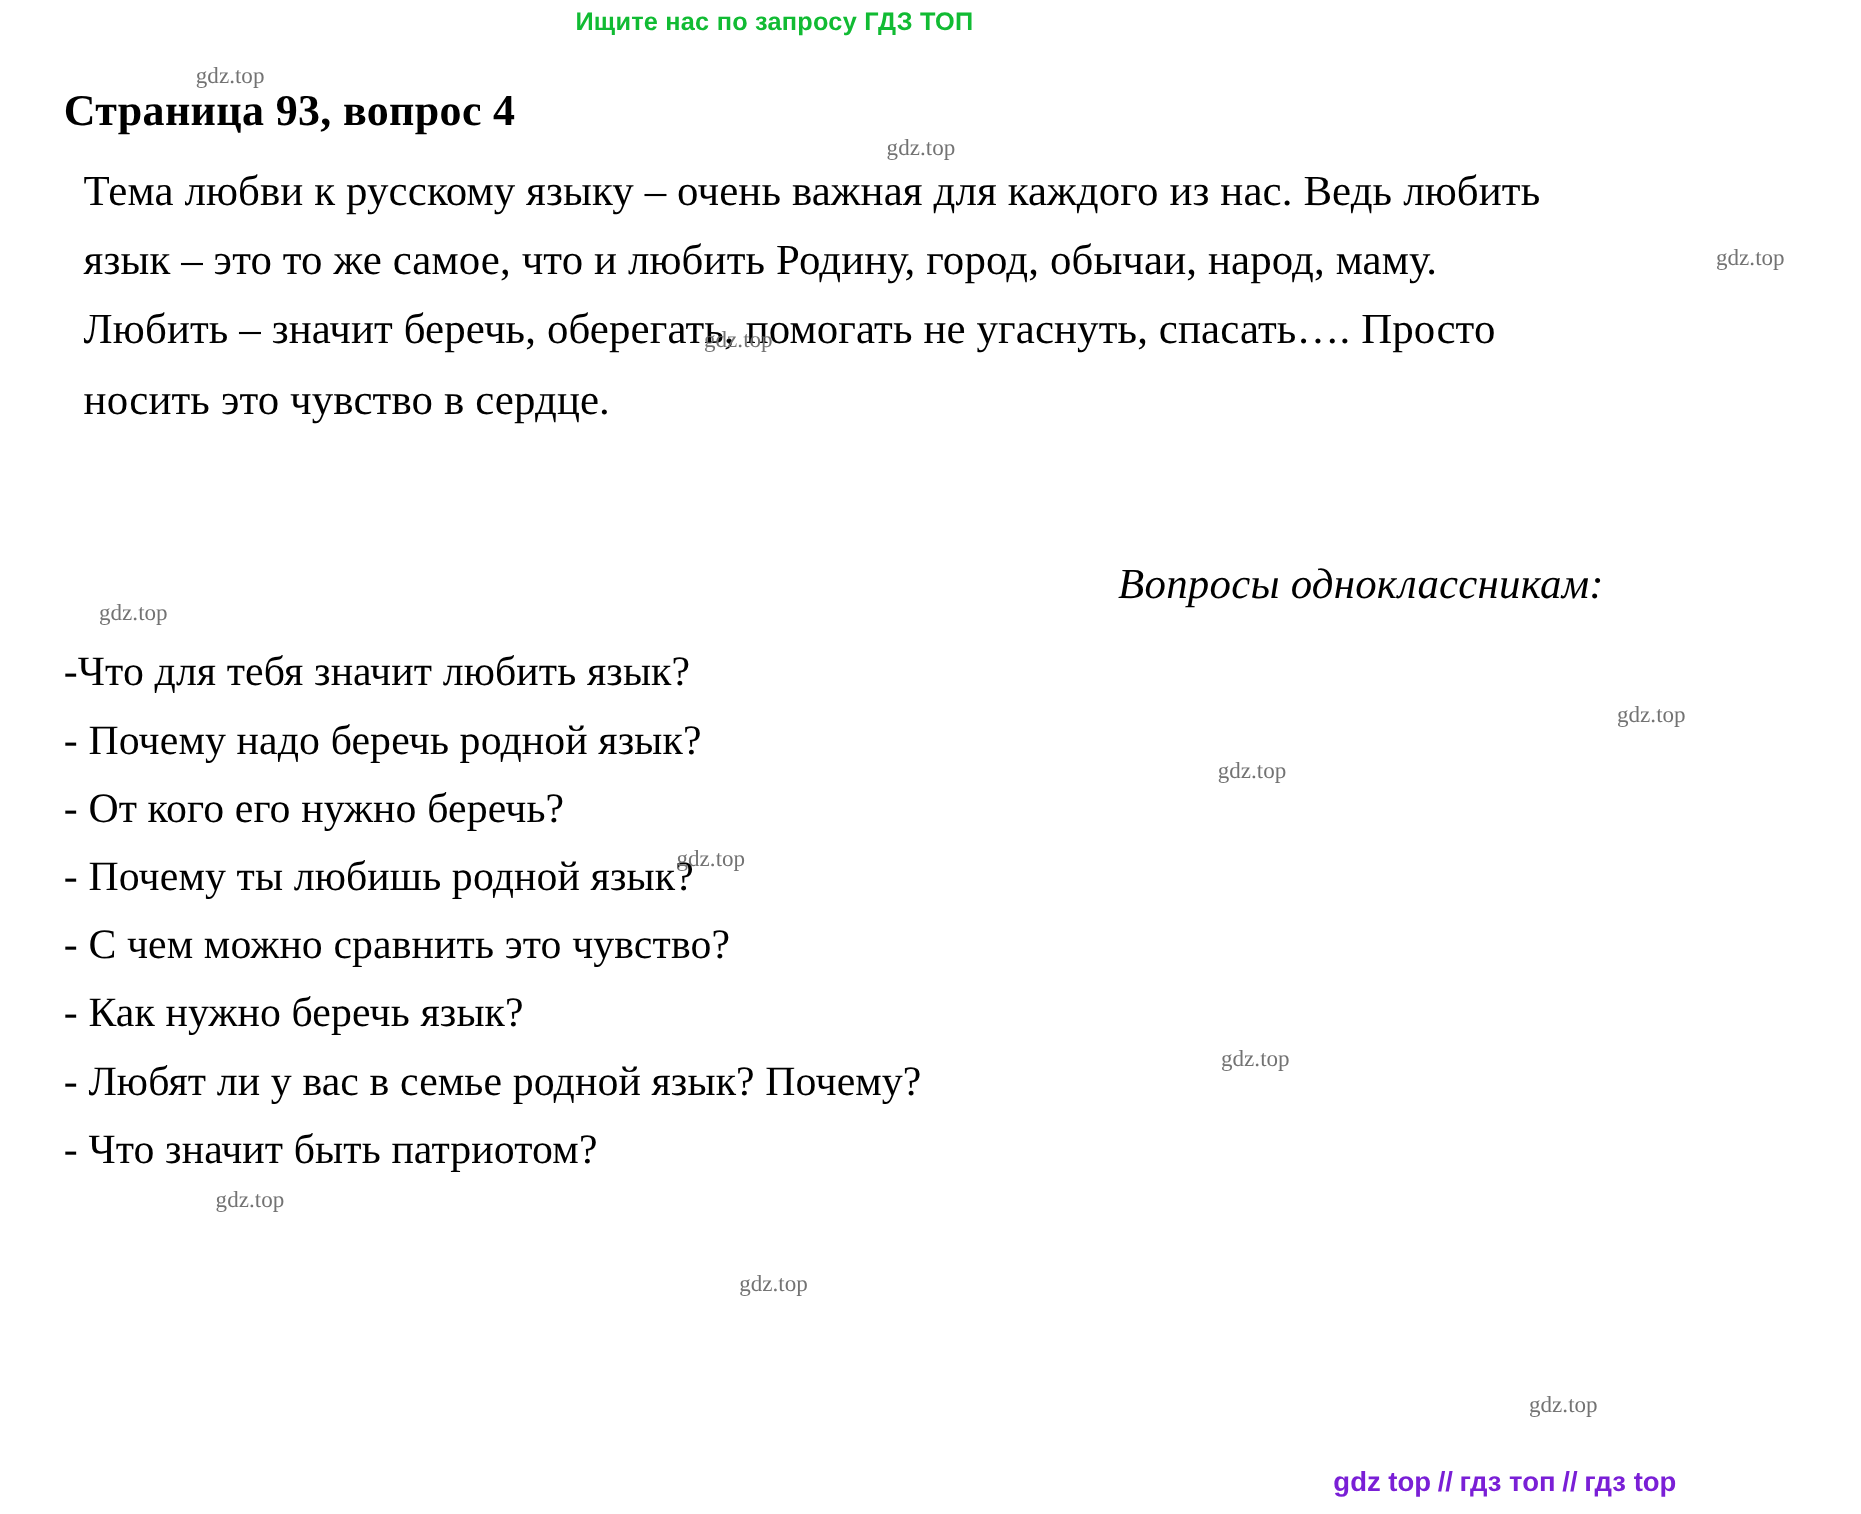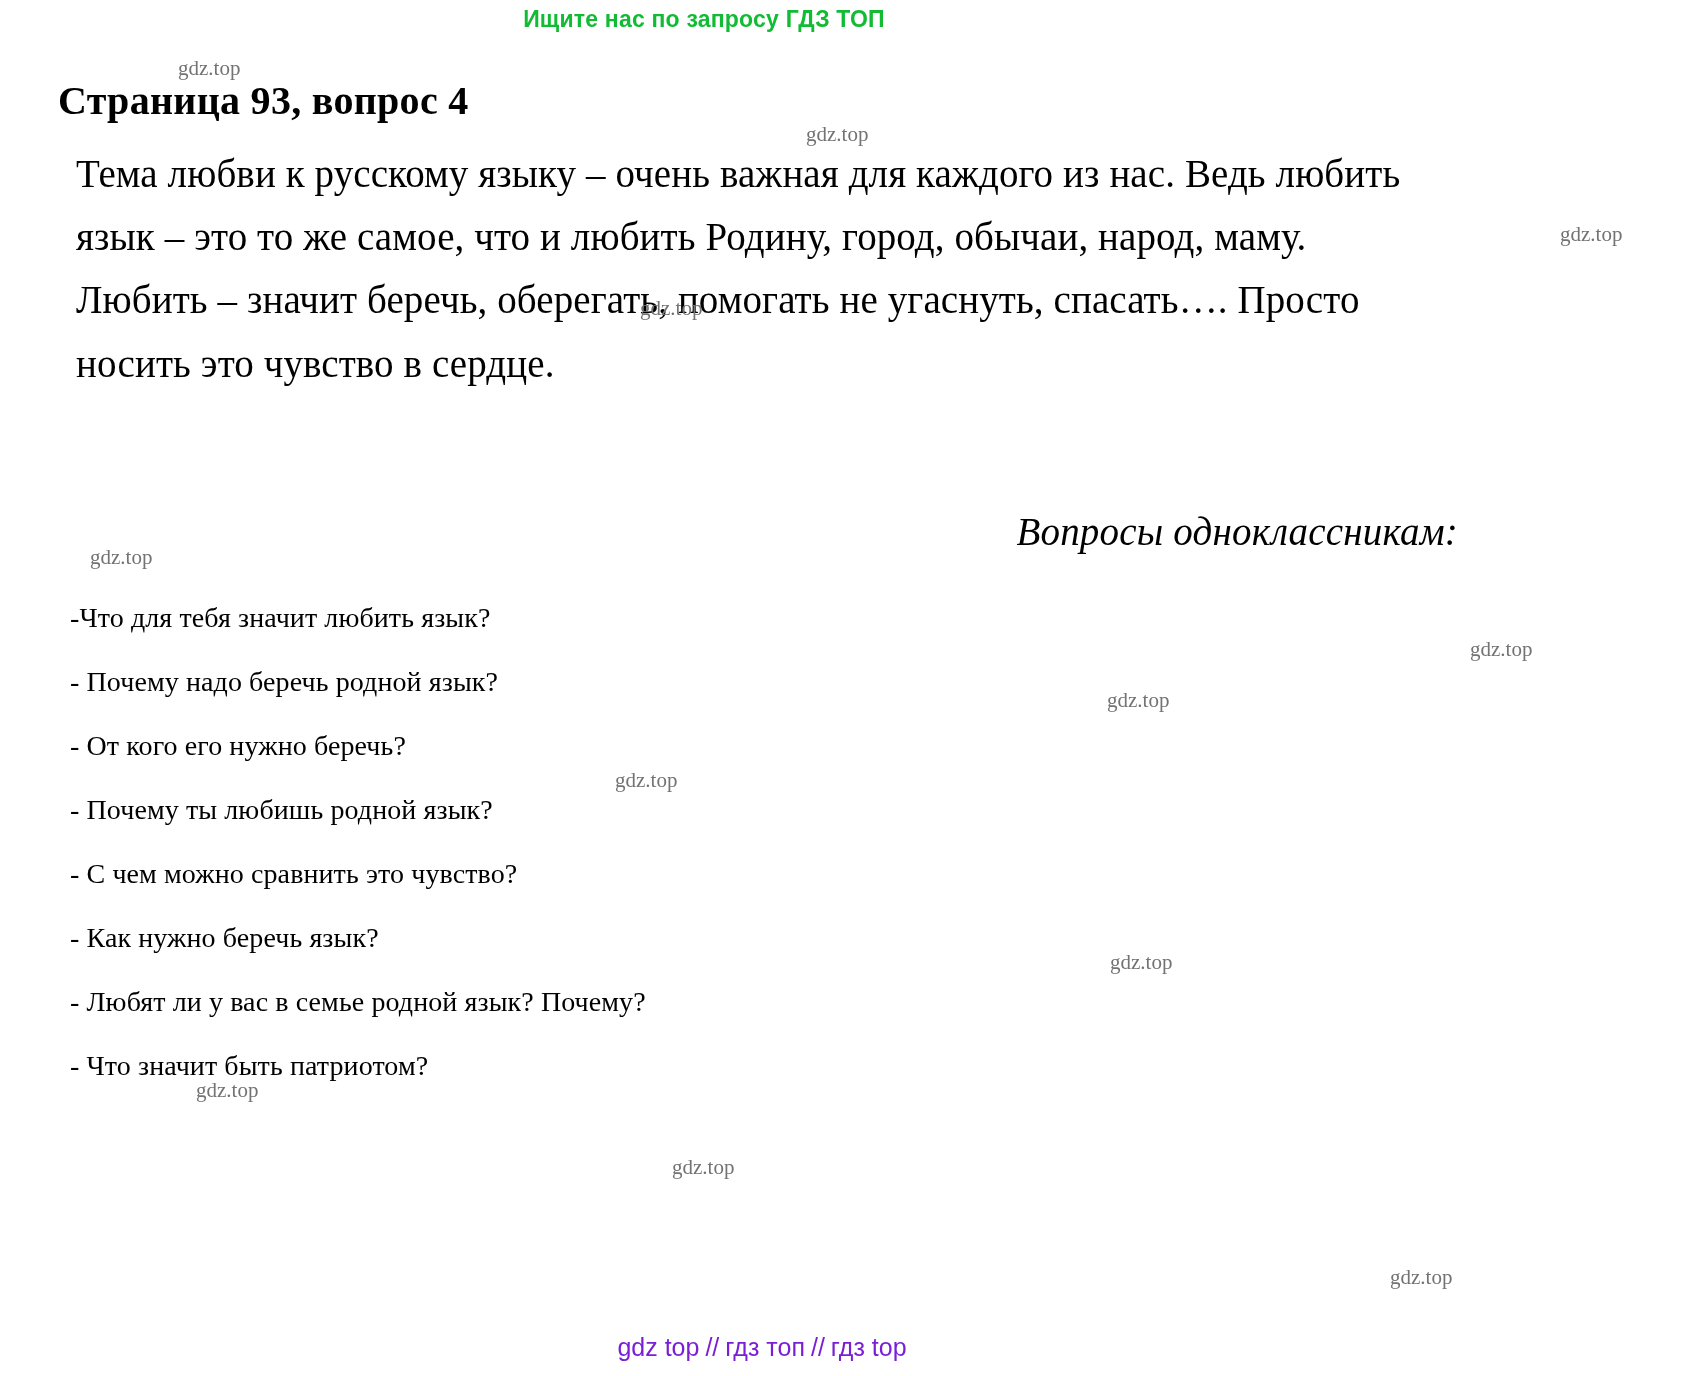--- a/index.html
+++ b/index.html
@@ -65,23 +65,23 @@
     letter-spacing: 0.2px;
     text-align: right;
   }
 
   .qlist {
     list-style: none;
     margin: 0;
     padding: 0;
   }
   .qlist li {
-    font-size: 28px;
+    font-size: 38px;
     line-height: 1.0;
-    margin: 12px;
+    margin: 0;
     padding: 24px 0 0 0;
     letter-spacing: 0.1px;
   }
   .qlist li:first-child {
     padding-top: 38px;
   }
 
   
   .wm {
     position: absolute;
@@ -91,23 +91,23 @@
     white-space: nowrap;
     pointer-events: none;
   }
 
   
   .footer {
     position: absolute;
     bottom: 14px;
     left: 0;
     width: 1524px;
-    text-align: center;
+    text-align: right;
     font-family: "Liberation Sans", sans-serif;
-    font-weight: normal;
+    font-weight: bold;
     font-size: 25px;
     color: #7a1fd6;
     white-space: nowrap;
   }
   .footer .sep {
     color: #7a1fd6;
     padding: 0 6px;
   }
 </style>
 </head>

